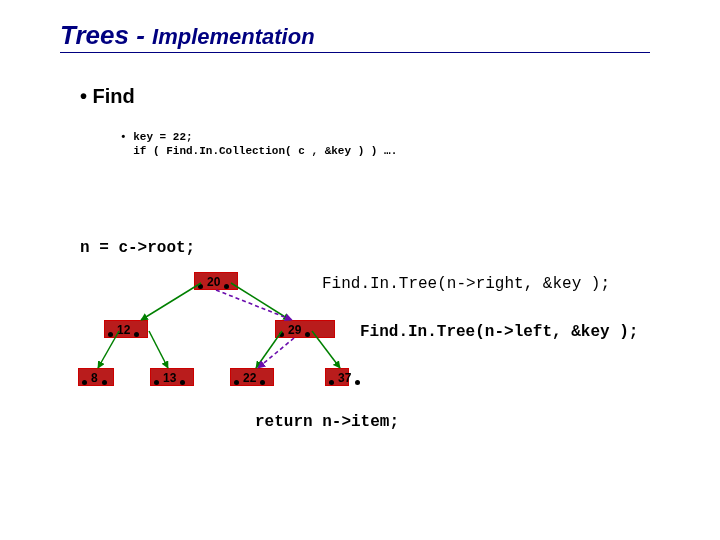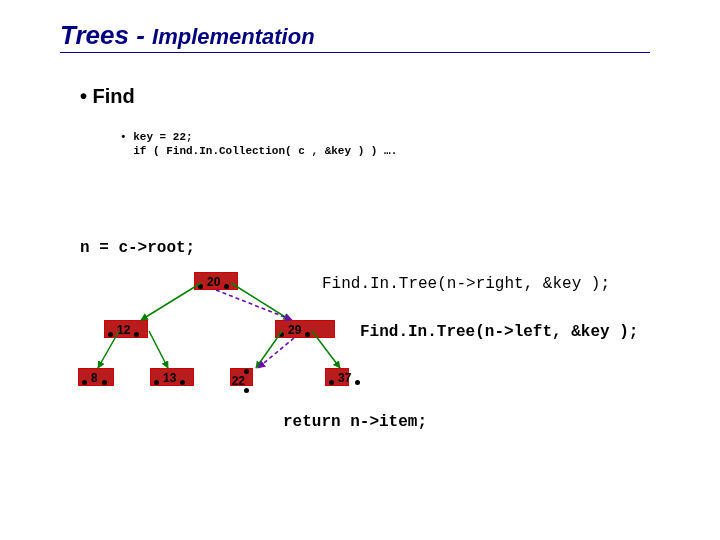--- a/index.html
+++ b/index.html
@@ -74,21 +74,20 @@
     font-size: 16px;
     font-weight: bold;
   }
   .retline {
     position: absolute;
     top: 413px;
     left: 255px;
     font-family: "Courier New", monospace;
     font-size: 16px;
     font-weight: bold;
-    margin-left: 28px;
   }
   .node {
     position: absolute;
     border: 1px solid #c00;
     background: #b91c1c;
     height: 18px;
     display: flex;
     align-items: flex-end;
     padding: 0 3px;
     box-sizing: border-box;
@@ -163,21 +162,21 @@
   <span class="val">8</span>
   <span class="dot"></span>
 </div>
 
 <div class="node" style="left:150px; top:368px; width:44px;">
   <span class="dot"></span>
   <span class="val">13</span>
   <span class="dot"></span>
 </div>
 
-<div class="node" style="left:230px; top:368px; width:23px;flex-direction:column;">
+<div class="node" style="left:230px; top:368px; width:44px;">
   <span class="dot"></span>
   <span class="val">22</span>
   <span class="dot"></span>
 </div>
 
 <div class="node" style="left:325px; top:368px; width:24px;">
   <span class="dot"></span>
   <span class="val">37</span>
   <span class="dot"></span>
 </div>

